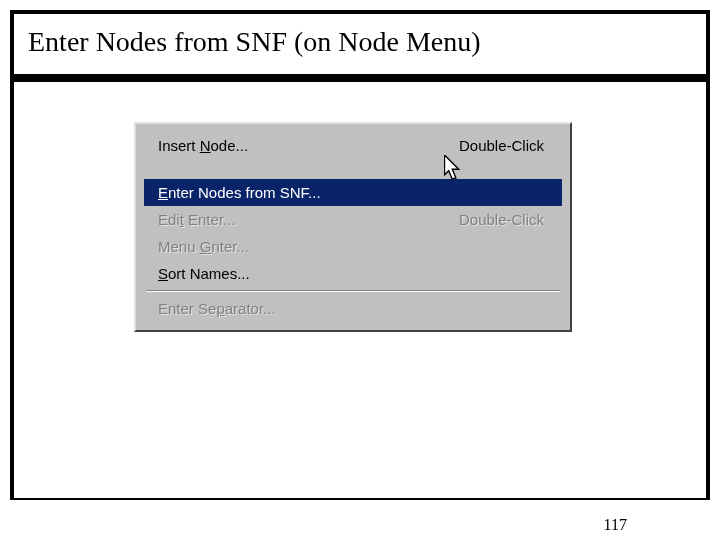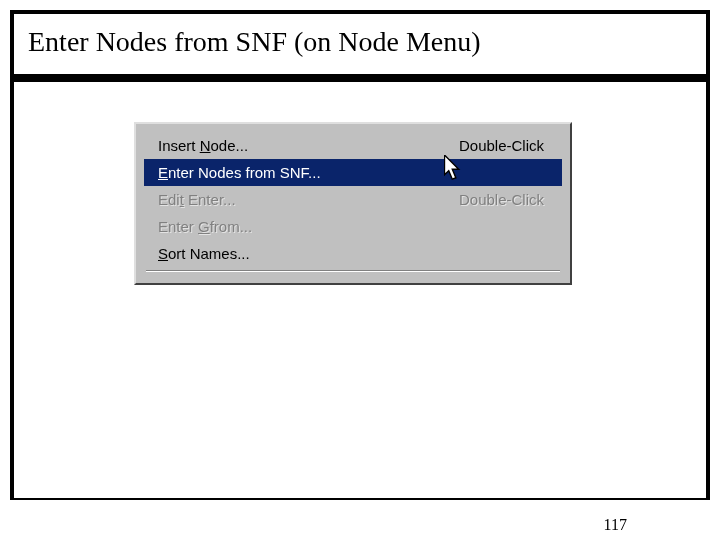--- a/index.html
+++ b/index.html
@@ -28,21 +28,21 @@
     border-bottom: 2px solid #404040;
     font-family: "MS Sans Serif", Tahoma, Arial, sans-serif;
     font-size: 15px;
     padding: 8px;
   }
   .menu-row {
     display: flex; justify-content: space-between;
     padding: 4px 18px 4px 14px;
     color: #000; cursor: default; line-height: 19px; height: 27px;
   }
-  .menu-row.highlight { background: #0a246a; color: #fff; }
+  .menu-row.highlight { background: #0a246a; color: #fff; margin-top: 20px; }
   .menu-row.disabled { color: #808080; text-shadow: 1px 1px 0 #e4e4e4; }
   .menu-label .mn { text-decoration: underline; }
   .menu-shortcut { }
   .menu-sep {
     height: 0; margin: 3px 2px;
     border-top: 1px solid #808080;
     border-bottom: 1px solid #fff;
   }
 
   .cursor {
@@ -70,32 +70,36 @@
           <span class="menu-label"><span></span><span class="mn">E</span><span>nter Nodes from SNF...</span></span>
           <span class="menu-shortcut"></span>
         </div>
 
         <div class="menu-row disabled">
           <span class="menu-label"><span>Edi</span><span class="mn">t</span><span> Enter...</span></span>
           <span class="menu-shortcut">Double-Click</span>
         </div>
 
         <div class="menu-row disabled">
-          <span class="menu-label"><span>Enter </span><span class="mn">G</span><span>from...</span></span>
+          <span class="menu-label"><span>Menu </span><span class="mn">G</span><span>nter...</span></span>
           <span class="menu-shortcut"></span>
         </div>
 
 
         <div class="menu-row">
           <span class="menu-label"><span></span><span class="mn">S</span><span>ort Names...</span></span>
           <span class="menu-shortcut"></span>
         </div>
 
         <div class="menu-sep"></div>
 
+        <div class="menu-row disabled">
+          <span class="menu-label"><span>Enter Se</span><span class="mn">p</span><span>arator...</span></span>
+          <span class="menu-shortcut"></span>
+        </div>
 
       </div>
 
       <div class="cursor">
         <svg viewBox="0 0 12 19" width="18" height="27">
           <path d="M0,0 L0,14 L3,11 L5.5,17 L8,16 L5.5,10 L10,10 Z" fill="#fff" stroke="#000" stroke-width="1"></path>
         </svg>
       </div>
 
     </div>

